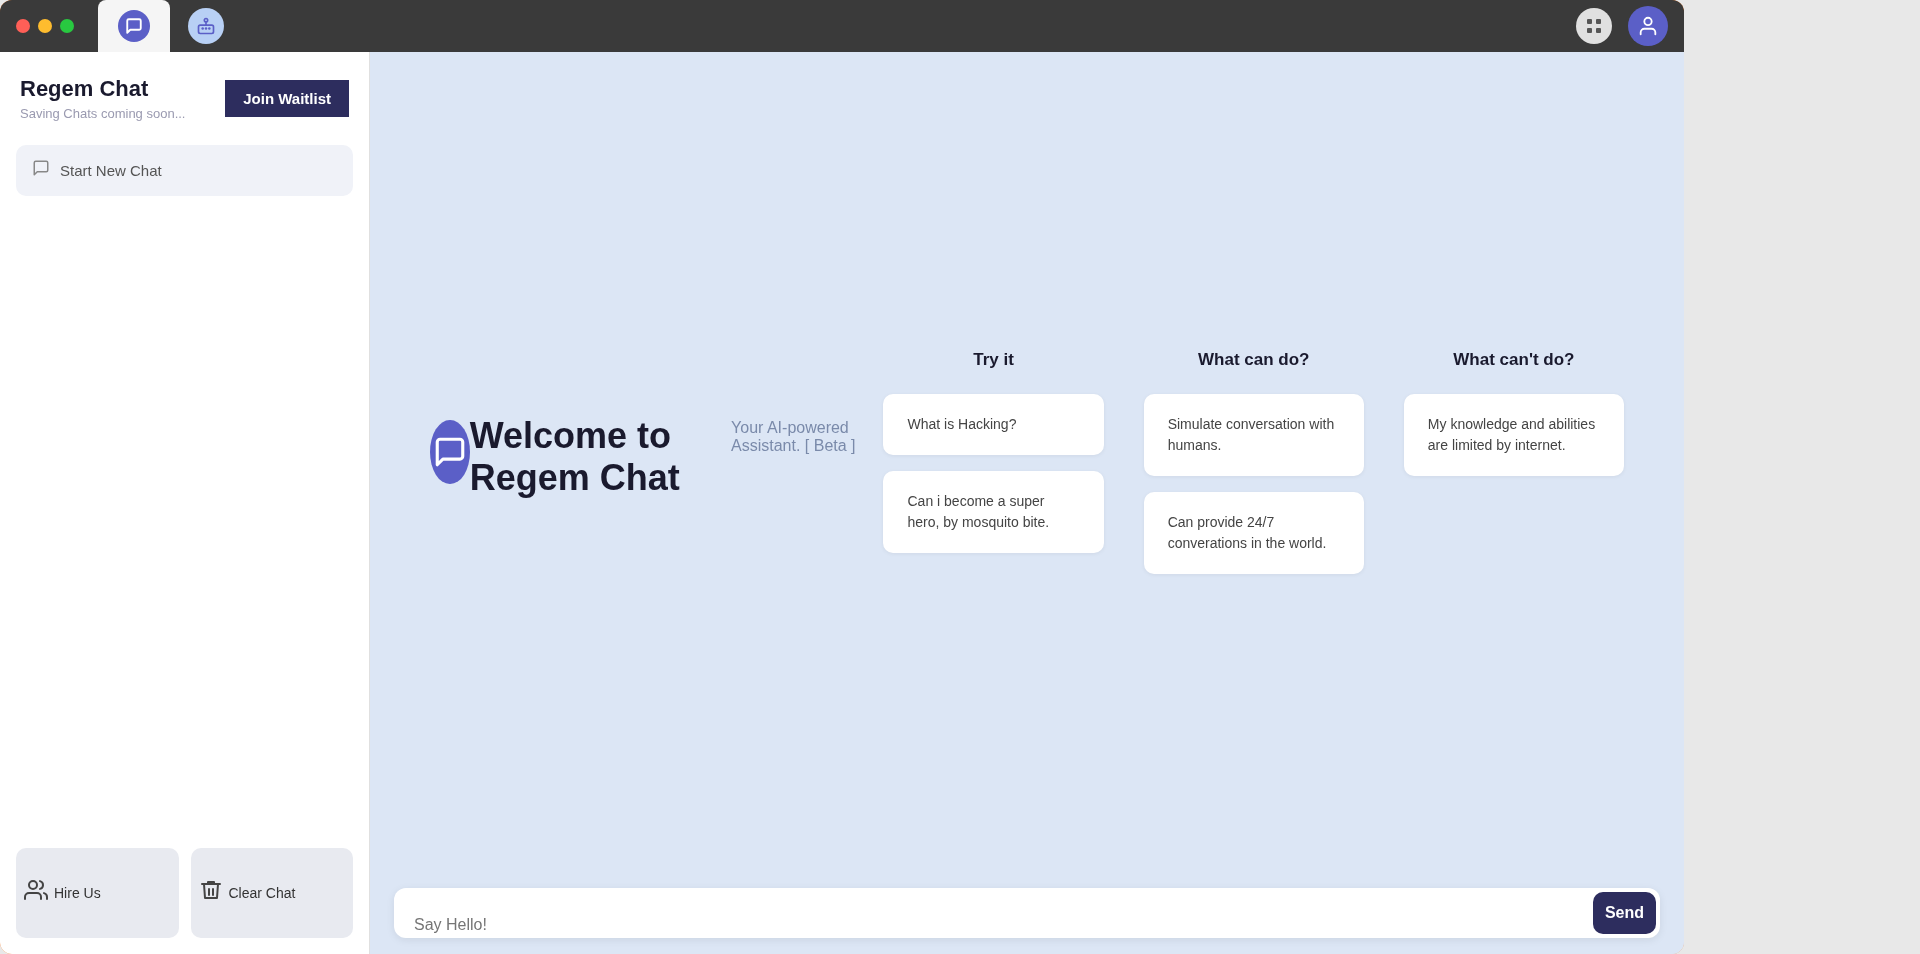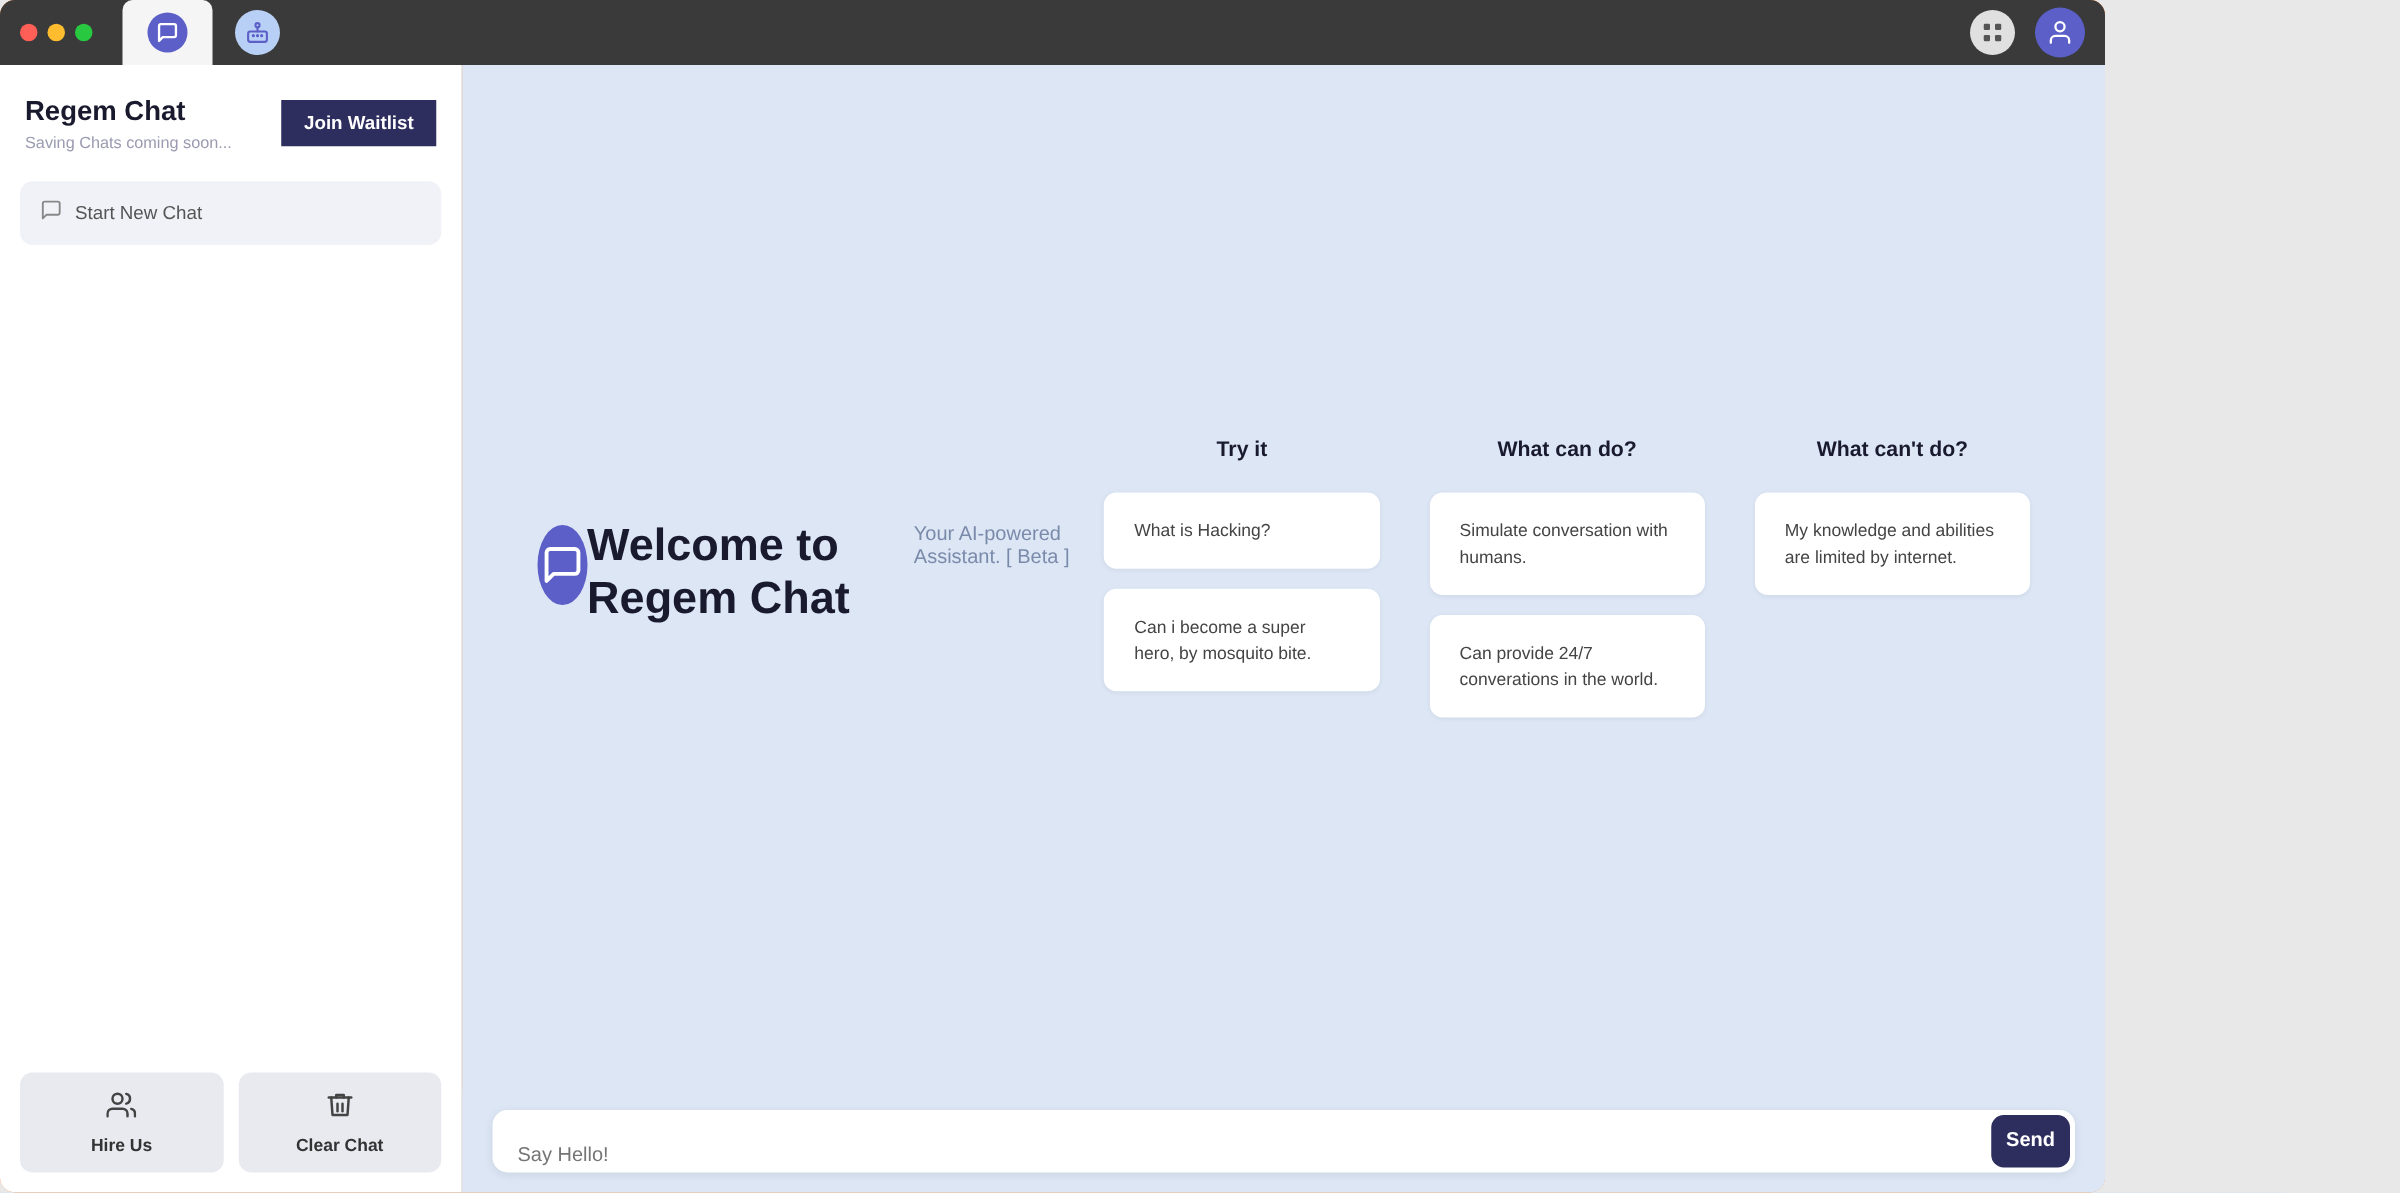--- a/index.html
+++ b/index.html
@@ -186,29 +186,29 @@
       display: flex;
       gap: 12px;
       padding: 16px;
     }
 
     .bottom-btn {
       flex: 1;
       background: #e8eaf0;
       border: none;
       border-radius: 10px;
-      padding: 14px 8px;
-      display: flex;
-      flex-direction: column;
+      padding: 30px 8px;
+      display: flex;
+      flex-direction: row;
       align-items: center;
       gap: 6px;
       cursor: pointer;
       font-size: 14px;
       color: #333;
-      font-weight: 700;
+      font-weight: 400;
     }
 
     .bottom-btn-icon {
       font-size: 22px;
       color: #444;
     }
 
     
     .main-area {
       flex: 1;

